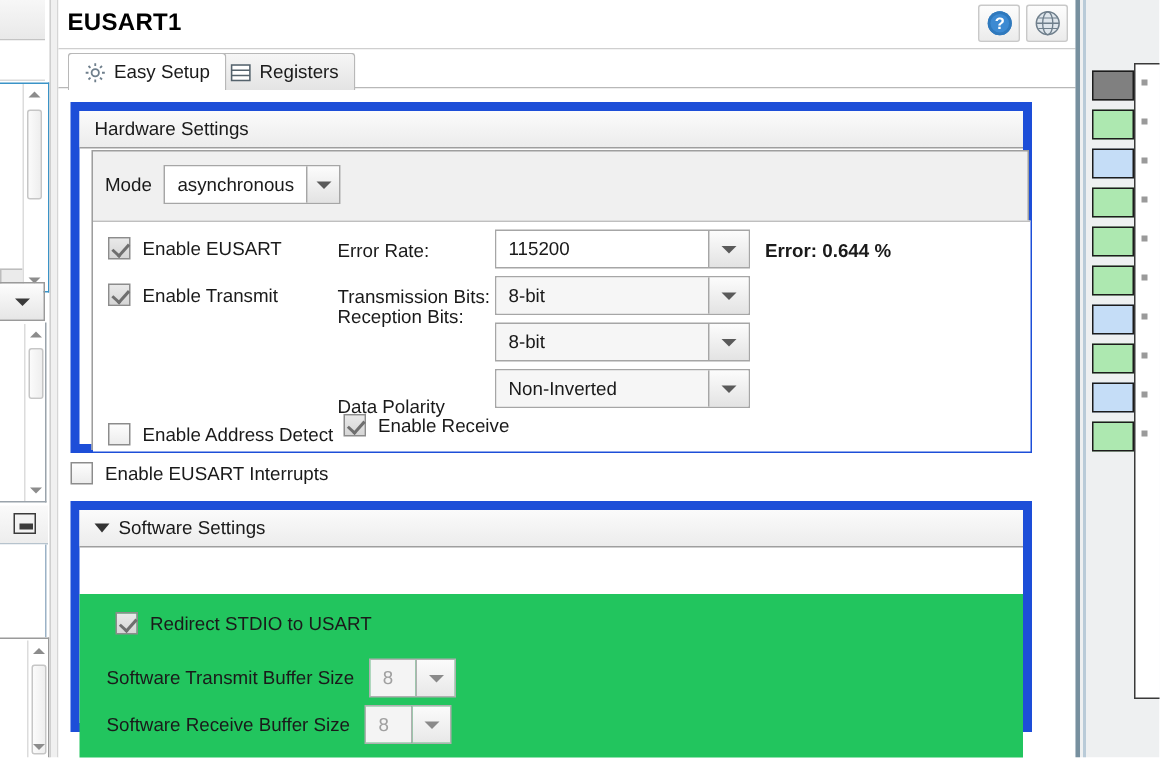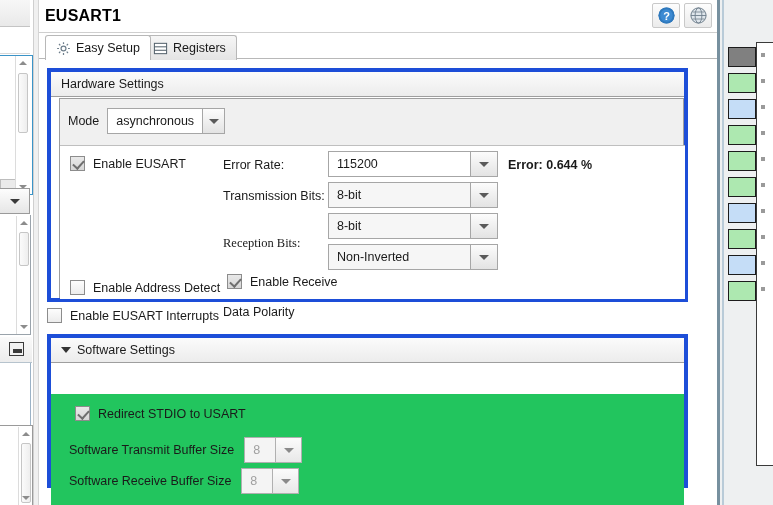--- a/index.html
+++ b/index.html
@@ -95,21 +95,21 @@
          border: 1px solid #b8b8b8; border-bottom: none;
          border-radius: 3px 3px 0 0; cursor: pointer; }
   .tab.active { left: 6px; background: #ffffff; z-index: 3; text-align: center; }
   .tab.active:after { content:""; position:absolute; left:0; bottom:-1px; width:100%; height:2px; background:#fff; }
   .tab.inactive { left: 103px; background: linear-gradient(#f6f6f6,#e4e4e4); z-index: 2; }
   .tab .glyph { width: 15px; height: 15px; display: block; }
 
   
   .content { position: absolute; left: 0; top: 59px; width: 679px; height: 446px; background: #ffffff; }
 
-  .group { position: absolute; background: #ffffff; border: 4px solid #1d4ed8; }
+  .group { position: absolute; background: #ffffff; border: 6px solid #1d4ed8; }
   .group > .ghdr { position: absolute; left: 0; top: 0; height: 25px;
                    background: linear-gradient(#fbfbfb,#ececec);
                    border-bottom: 1px solid #9e9e9e; width: 100%;
                    display: flex; align-items: center; }
   .ghdr-label { font-size: 12.5px; color: #1a1a1a; padding-left: 10px; }
   .tri { width: 0; height: 0; border-left: 5px solid transparent; border-right: 5px solid transparent;
          border-top: 6px solid #333; margin-left: 10px; margin-right: -4px; }
 
   #hw-group { left: 8px; top: 9px; width: 641px; height: 234px; }
   #hw-inner { position: absolute; left: 8px; top: 26px; width: 625px; height: 200px;
@@ -274,29 +274,33 @@
                 </span>
             </div>
           </div>
 
           <div class="hw-body">
 
             <div class="cbrow" style="left:10px; top:10px;">
               <span class="cb checked"></span>
               <span class="cblbl">Enable EUSART</span>
             </div>
+            <div class="cbrow" style="left:10px; top:41px;">
+              <span class="cb checked"></span>
+              <span class="cblbl">Enable Transmit</span>
+            </div>
             <div class="cbrow" style="left:10px; top:134px;">
               <span class="cb"></span>
               <span class="cblbl">Enable Address Detect</span>
             </div>
 
             <span class="fldlbl" style="left:163px; top:12px;">Error Rate:</span>
             <span class="fldlbl" style="left:163px; top:43px;">Transmission Bits:</span>
-            <span class="fldlbl" style="left:163px; top:90px;font-family:Liberation Serif, serif;">Reception Bits:</span>
-            <span class="fldlbl" style="left:163px; top:116px;margin-top:43px;">Data Polarity</span>
+            <span class="fldlbl" style="left:163px; top:56px;">Reception Bits:</span>
+            <span class="fldlbl" style="left:163px; top:116px;">Data Polarity</span>
 
             <div class="combo" style="position:absolute; left:268px; top:5px; width:170px;">
               <span class="val">115200</span>
               <span class="arrowbox">
                   <i></i>
                 </span>
             </div>
             <div class="combo flat" style="position:absolute; left:268px; top:36px; width:170px;">
               <span class="val">8-bit</span>
               <span class="arrowbox">

